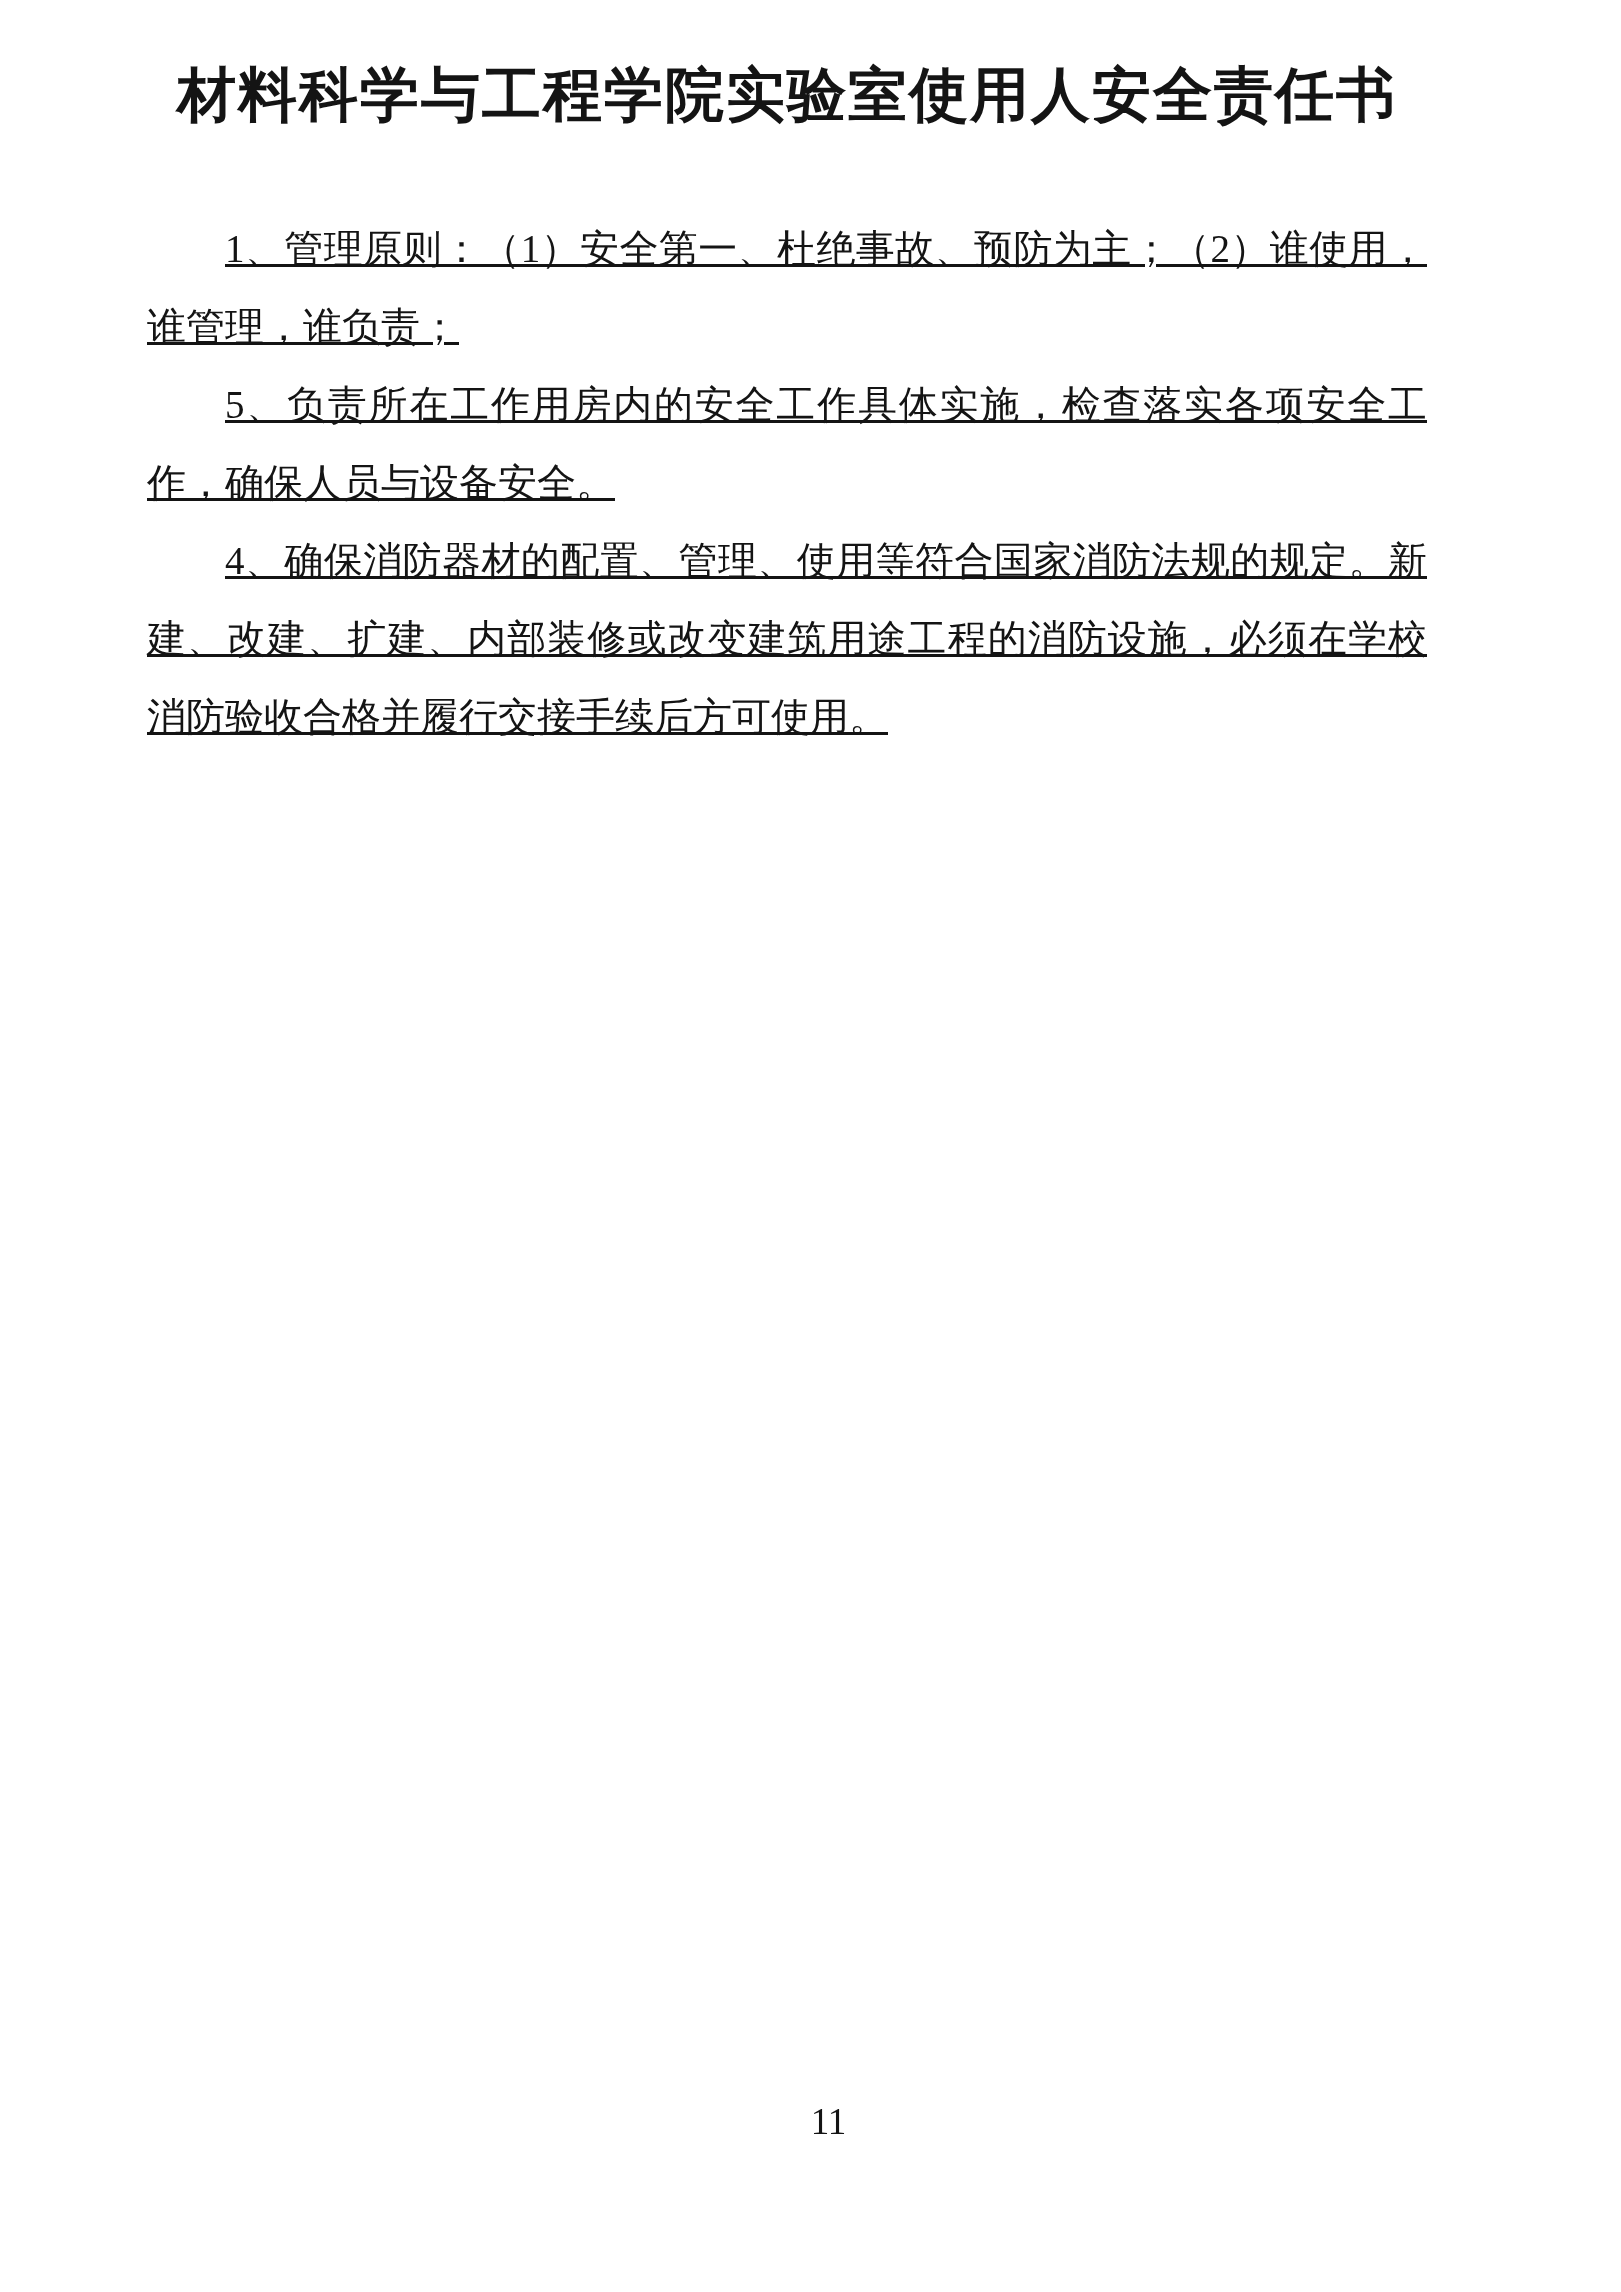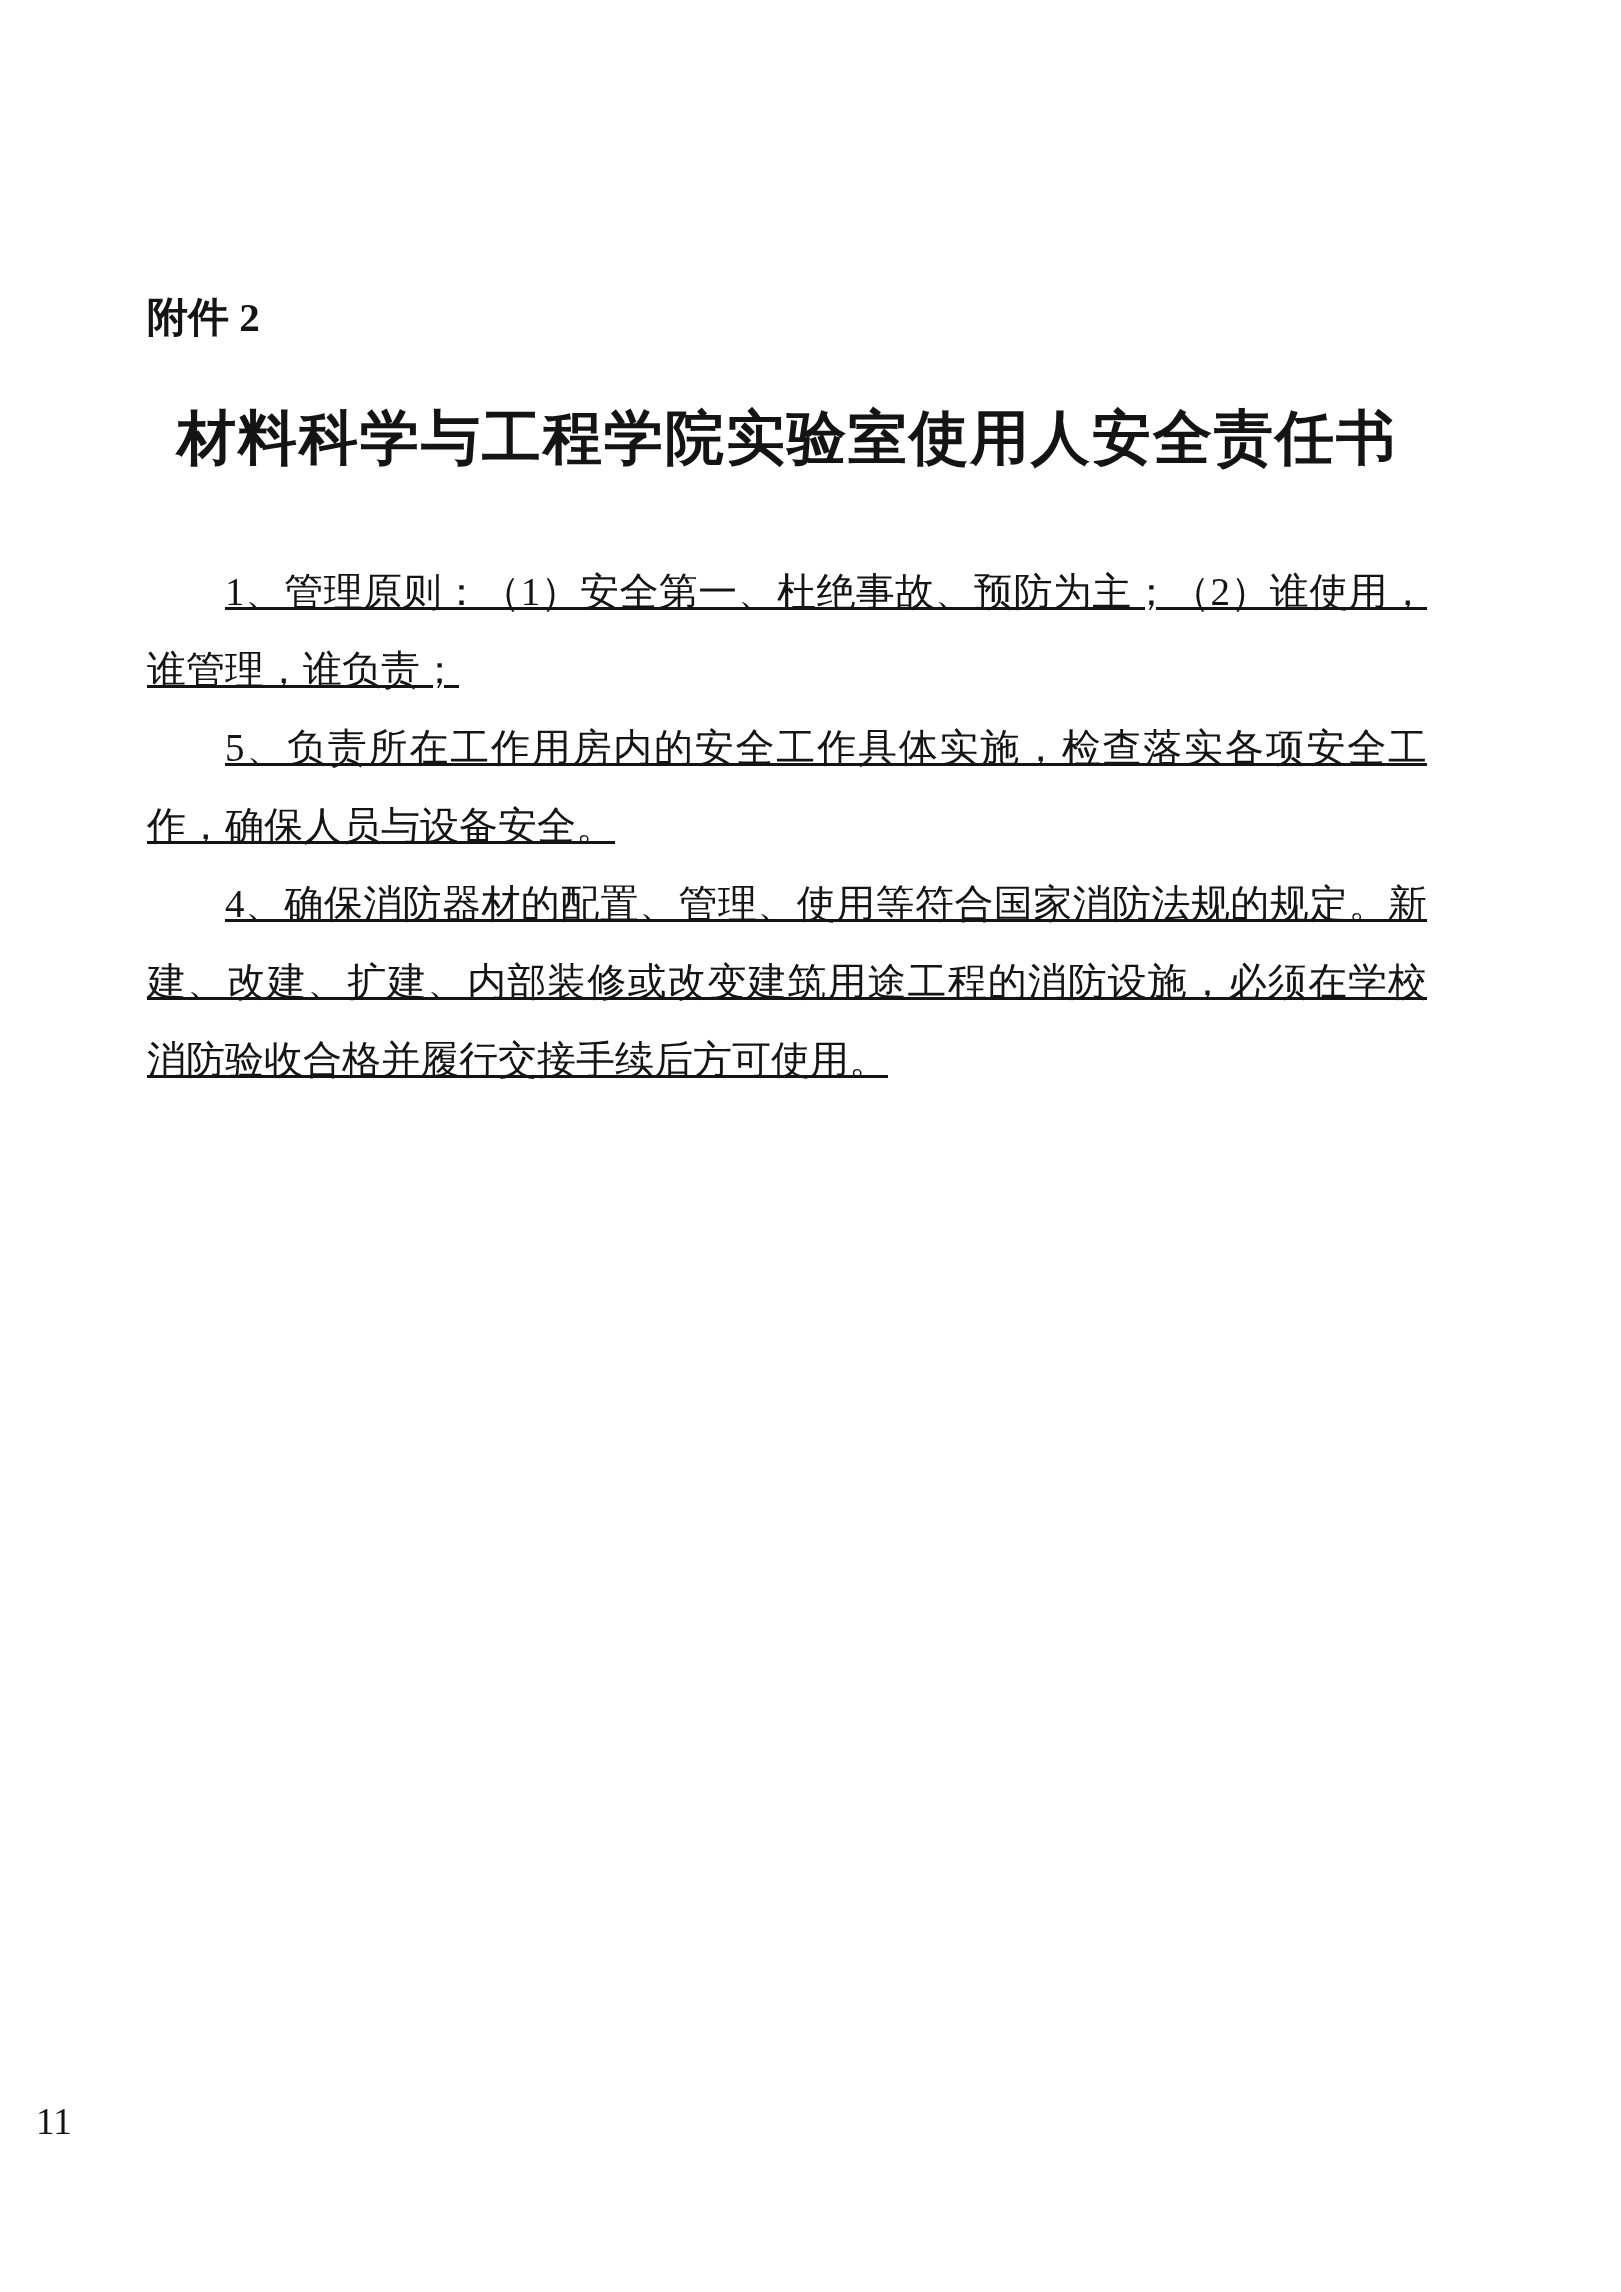--- a/index.html
+++ b/index.html
@@ -55,32 +55,31 @@
     text-align: justify;
     text-indent: 2em;
     margin: 0;
     text-decoration: underline;
   }
   .page-number {
     position: absolute;
     left: 0;
     right: 0;
     top: 2099px;
-    text-align: left;
+    text-align: center;
     font-size: 37px;
     line-height: 45px;
     padding-left: 36px;
   }
 </style>
 </head>
 <body>
 
 <div class="page">
   <div class="content">
-    <div class="attachment-label">附件 2</div>
 
     <div class="doc-title">材料科学与工程学院实验室使用人安全责任书</div>
 
 
     <div class="clauses">
       <p class="clause">1、管理原则：（1）安全第一、杜绝事故、预防为主；（2）谁使用，谁管理，谁负责；</p>
       <p class="clause">5、负责所在工作用房内的安全工作具体实施，检查落实各项安全工作，确保人员与设备安全。</p>
       <p class="clause">4、确保消防器材的配置、管理、使用等符合国家消防法规的规定。新建、改建、扩建、内部装修或改变建筑用途工程的消防设施，必须在学校消防验收合格并履行交接手续后方可使用。</p>
     </div>
   </div>

